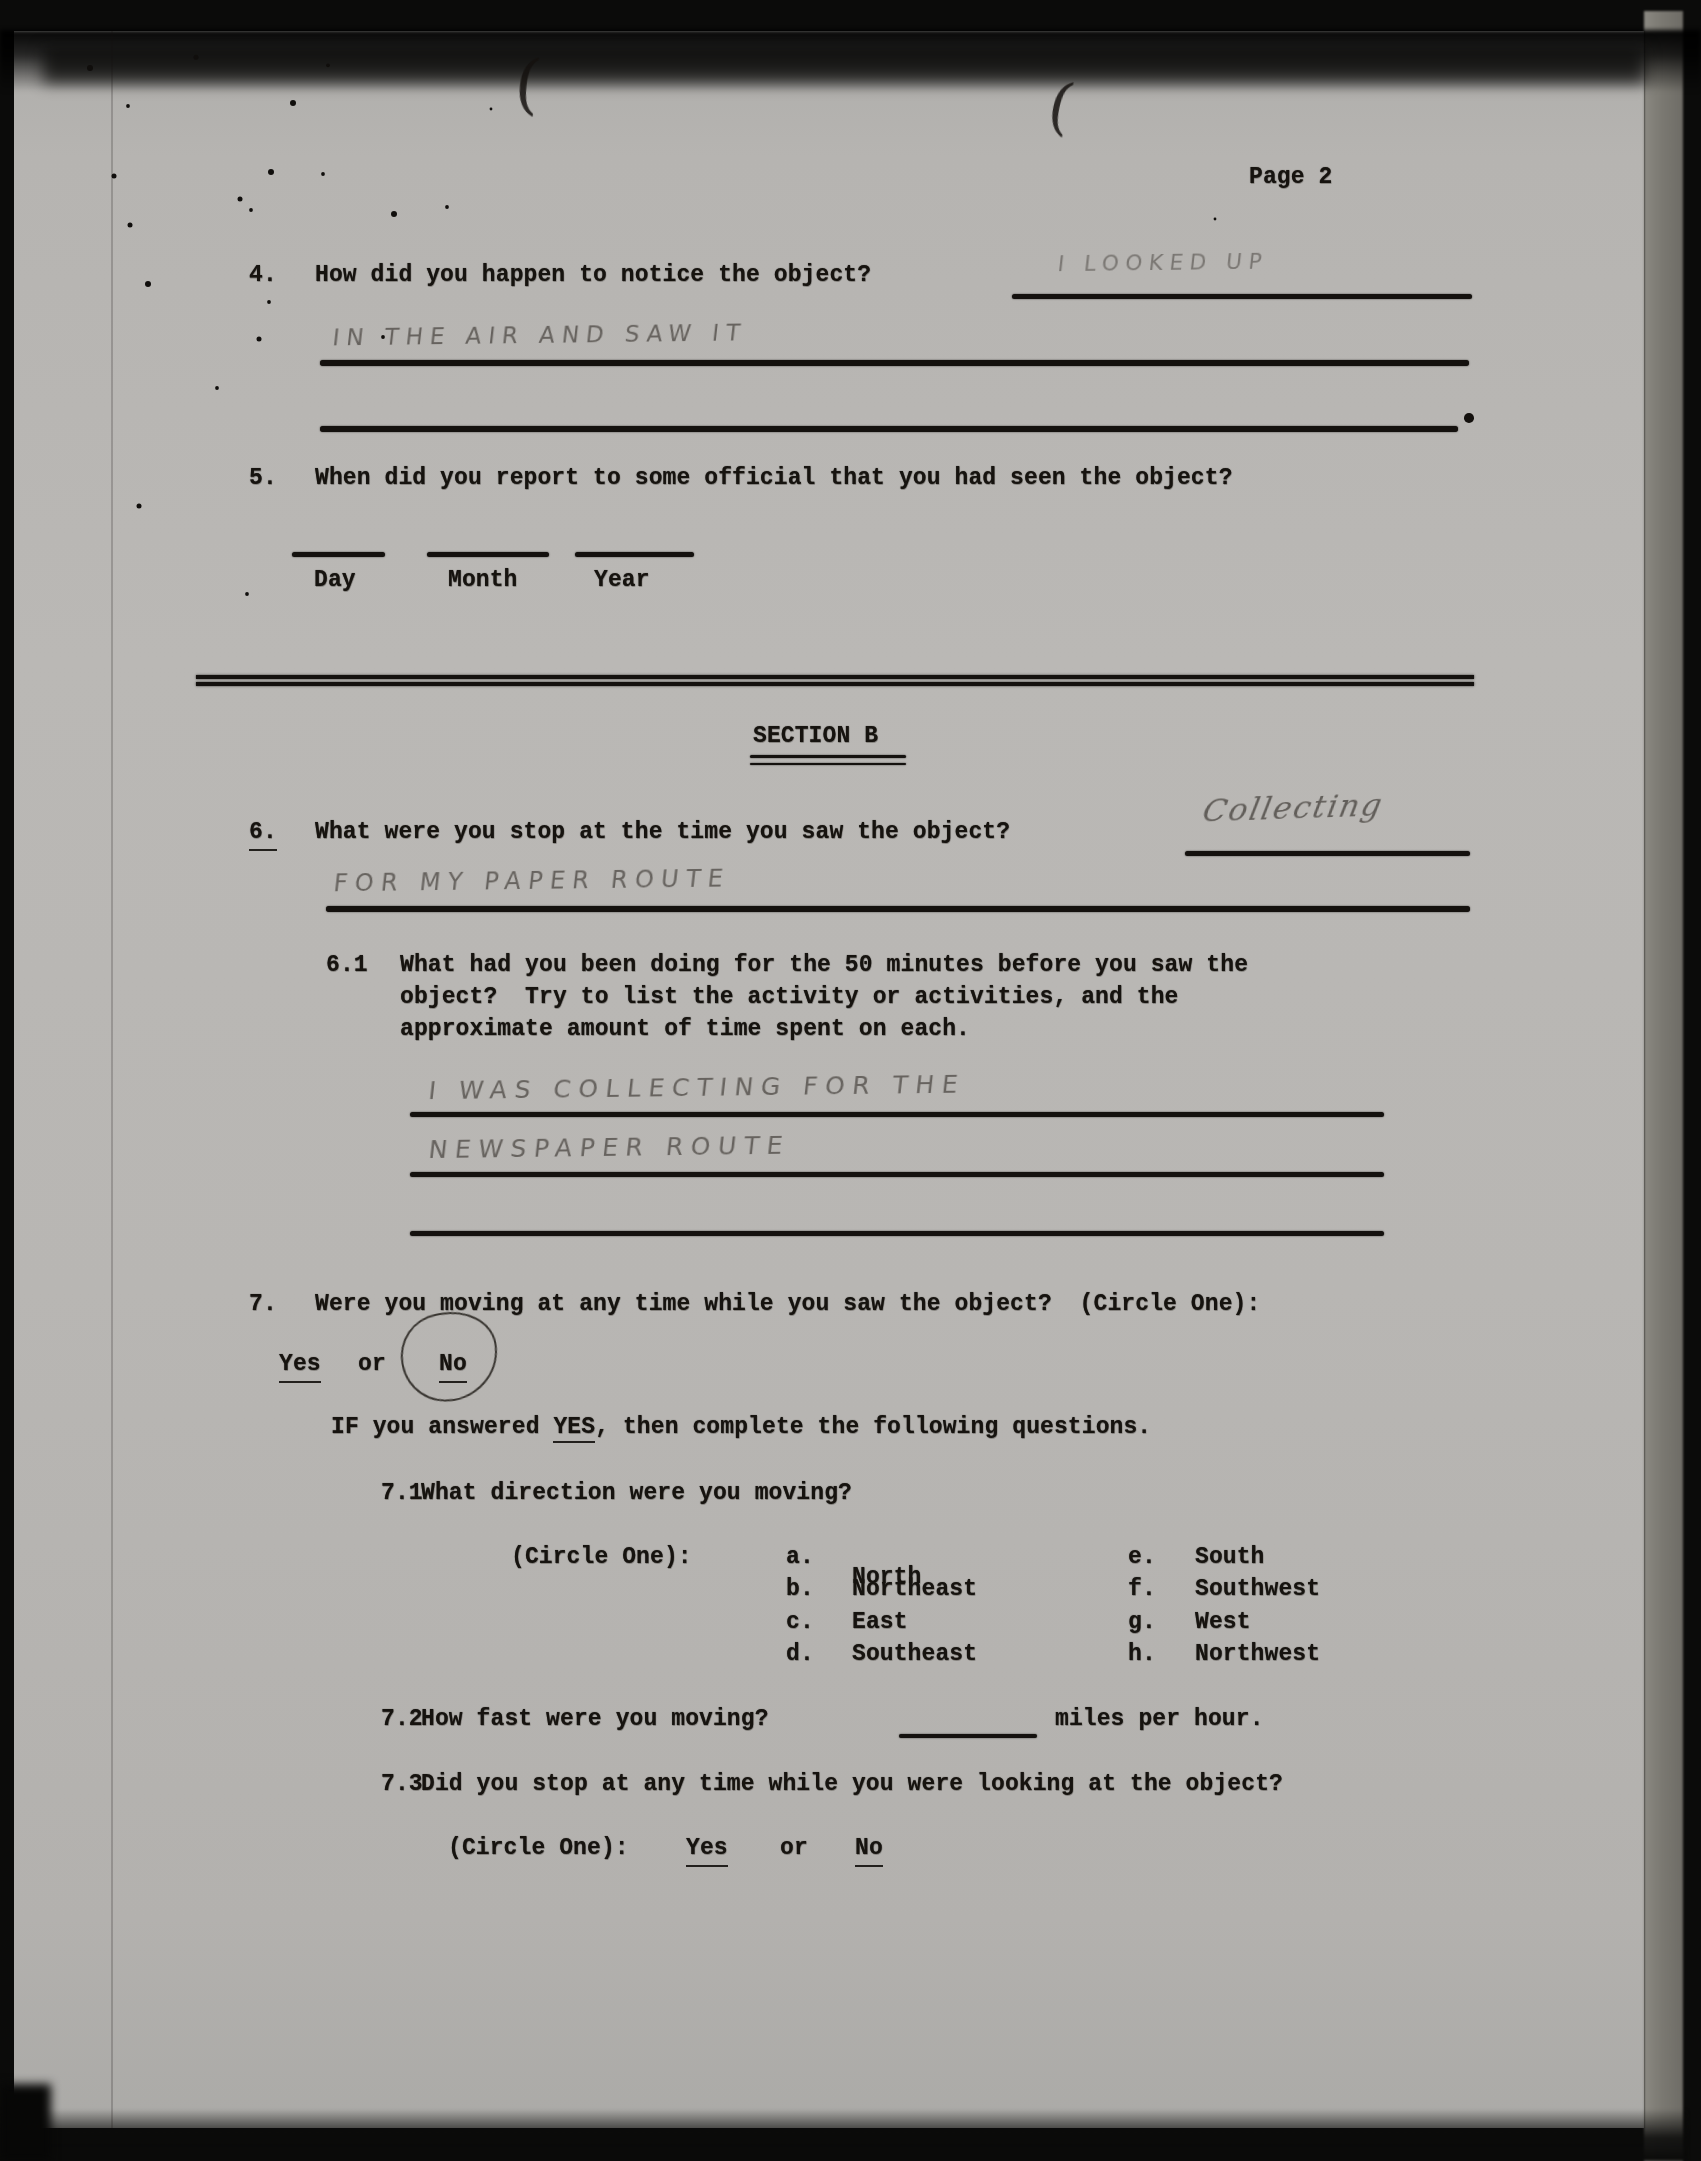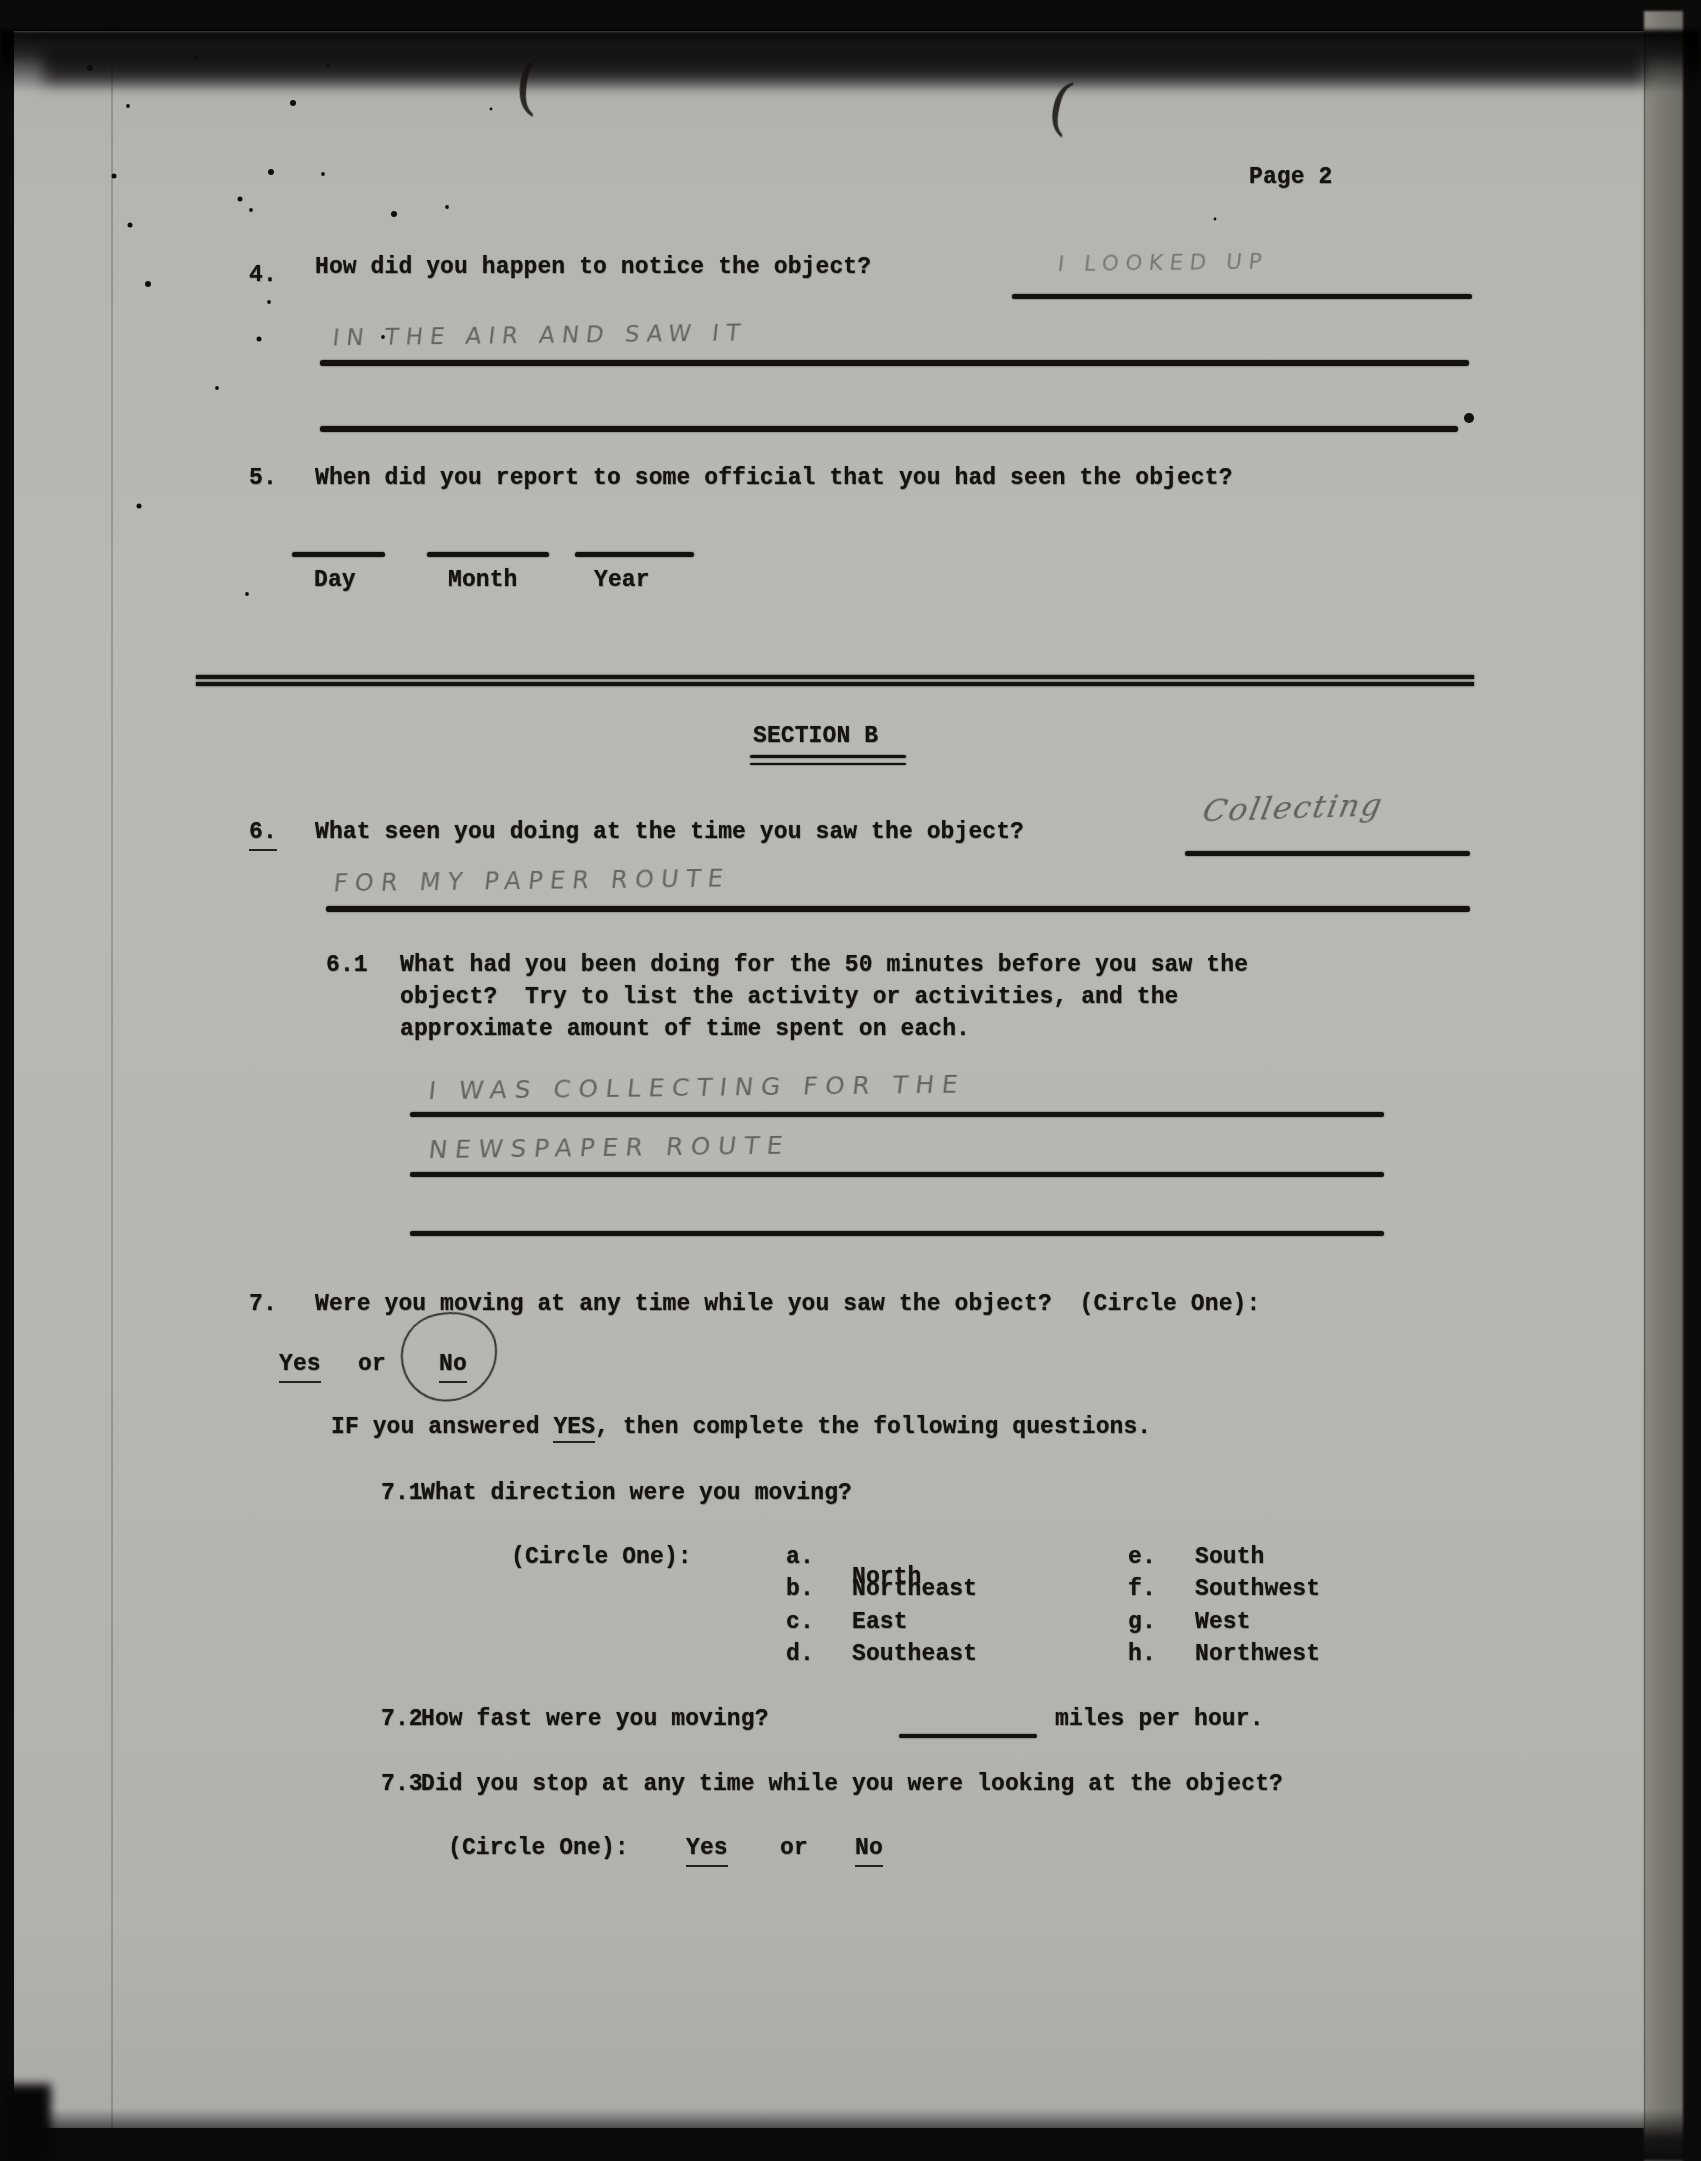--- a/index.html
+++ b/index.html
@@ -54,21 +54,21 @@
   <div class="bottom-band"></div>
   <div class="corner-blotch"></div>
   <div class="vline"></div>
   <div class="speck"></div>
   <span class="paren paren1">(</span>
   <span class="paren paren2">(</span>
 
   <div class="typed" style="left:1249px;top:162px;">Page 2</div>
 
   <div class="typed" style="left:249px;top:260px;">4.</div>
-  <div class="typed" style="left:315px;top:252px;text-align:right;">How did you happen to notice the object?</div>
+  <div class="typed" style="left:315px;top:260px;text-align:right;">How did you happen to notice the object?</div>
   <div class="hand" style="left:1058px;top:250px;font-size:21.6px;opacity:.75;">I looked up</div>
   <div class="bar" style="left:1012px;top:294px;width:460px;height:5.4px;"></div>
   <div class="hand" style="left:333px;top:322px;font-size:23px;">in the air and saw it</div>
   <div class="bar" style="left:320px;top:360px;width:1149px;height:6px;"></div>
   <div class="bar" style="left:320px;top:426px;width:1138px;height:6px;"></div>
   <div class="dot" style="left:1464px;top:413px;width:9.7px;height:9.7px;"></div>
 
   <div class="typed" style="left:249px;top:463px;">5.</div>
   <div class="typed" style="left:315px;top:463px;">When did you report to some official that you had seen the object?</div>
   <div class="bar" style="left:292px;top:552px;width:93px;height:4.9px;"></div>
@@ -80,21 +80,21 @@
 
   <div class="rule2">
     <i style="top:0;height:4.3px;"></i>
       <i style="top:7px;height:3.8px;"></i>
   </div>
   <div class="typed" style="left:753px;top:721px;">SECTION B</div>
   <div class="bar" style="left:750px;top:755px;width:156px;height:2.7px;"></div>
   <div class="bar" style="left:750px;top:763px;width:156px;height:2.2px;"></div>
 
   <div class="typed uline" style="left:249px;top:817px;">6.</div>
-  <div class="typed" style="left:315px;top:817px;">What seen you doing at the time you saw the object?</div>
+  <div class="typed" style="left:315px;top:817px;">What were you stop at the time you saw the object?</div>
   <div class="script" style="left:1204px;top:789px;">Collecting</div>
   <div class="bar" style="left:1185px;top:851px;width:285px;height:5.4px;"></div>
   <div class="hand" style="left:334px;top:867px;font-size:24px;">for my paper route</div>
   <div class="bar" style="left:326px;top:906px;width:1144px;height:6px;"></div>
 
   <div class="typed" style="left:326px;top:950px;">6.1</div>
   <div class="typed" style="left:400px;top:950px;">What had you been doing for the 50 minutes before you saw the</div>
   <div class="typed" style="left:400px;top:982px;">object?  Try to list the activity or activities, and the</div>
   <div class="typed" style="left:400px;top:1014px;">approximate amount of time spent on each.</div>
   <div class="hand" style="left:429px;top:1073px;font-size:25px;">I was collecting for the</div>

